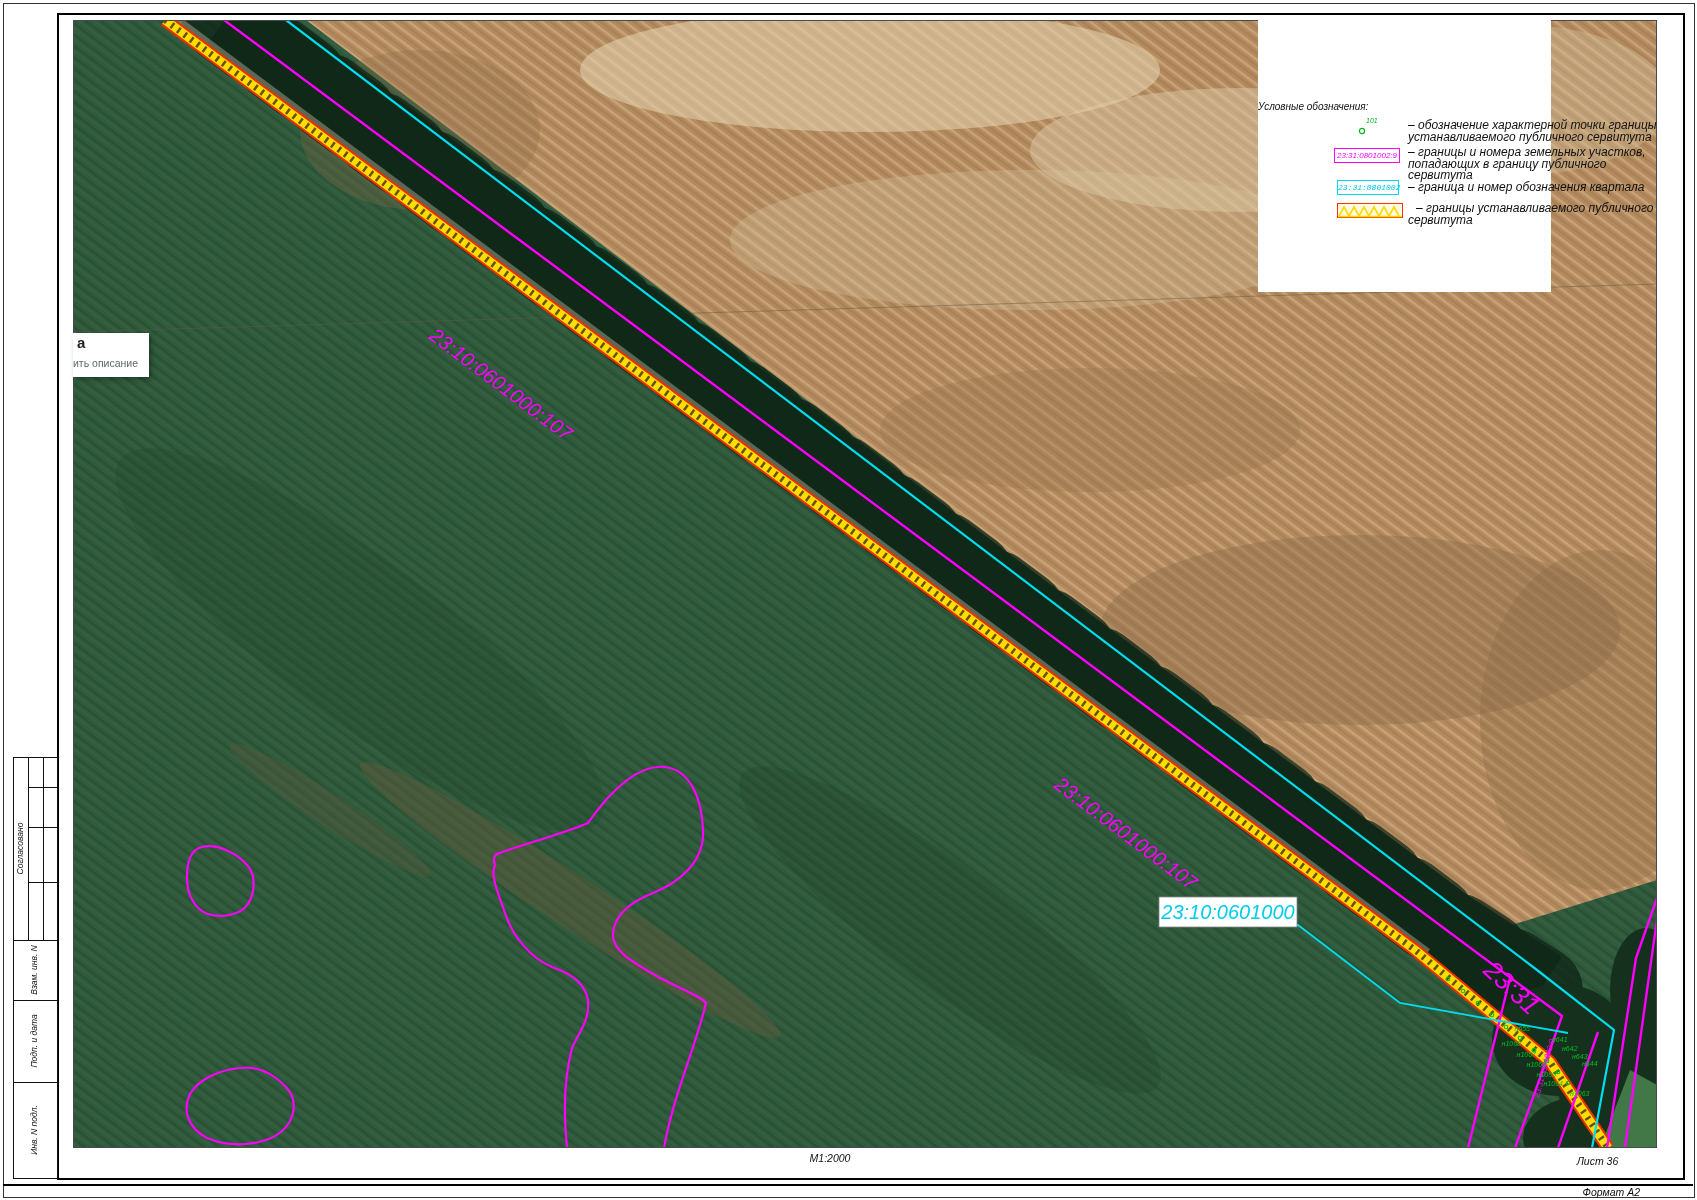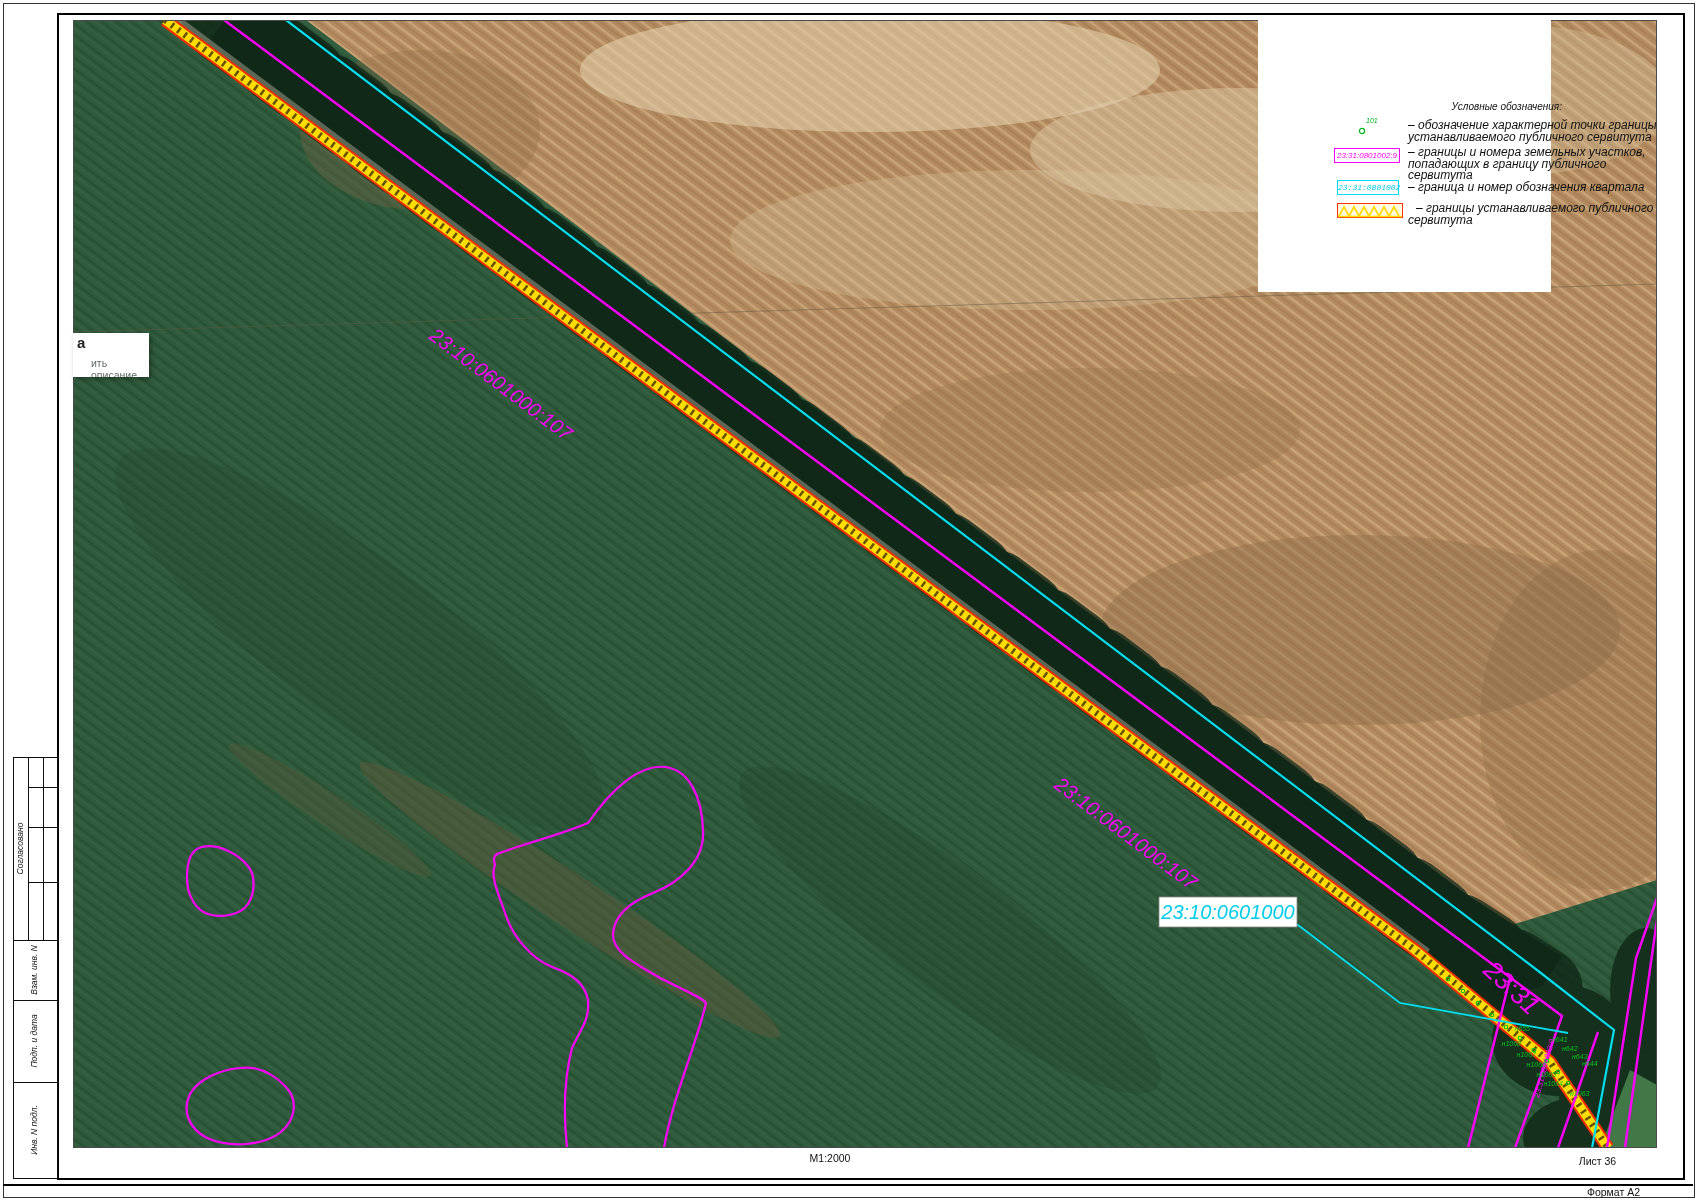--- a/index.html
+++ b/index.html
@@ -9,35 +9,35 @@
   
   .outer-border{left:3px;top:3px;width:1690px;height:1193px;border:1px solid #333;}
   .main-frame{left:57px;top:13px;width:1624px;height:1163px;border:2.5px solid #000;}
   .bottom-line{left:3px;top:1184px;width:1690px;height:2px;background:#000;}
   
   .tb{border:1.4px solid #111;}
   .vtext{position:absolute;transform-origin:0 0;transform:rotate(-90deg);
          font-size:8.5px;font-style:italic;text-align:center;line-height:15px;height:15px;white-space:nowrap;}
   .gridline{background:#111;}
   
-  .gost{font-size:10.5px;color:#111;}
+  .gost{font-style:italic;font-size:10.5px;color:#111;}
   
   .legend{left:1258px;top:17px;width:293px;height:275px;background:#fff;font-style:italic;}
-  .legend .title{position:absolute;left:0;top:84px;width:100%;text-align:right;font-size:10px;padding-left:11px;}
+  .legend .title{position:absolute;left:0;top:84px;width:100%;text-align:left;font-size:10px;}
   .ltext{position:absolute;left:150px;font-size:12px;white-space:nowrap;line-height:11.5px;}
   .lbox{position:absolute;font-size:8px;text-align:center;line-height:13px;white-space:nowrap;}
   .box-magenta{border:1px solid #ff00ff;color:#ff00ff;}
   .box-cyan{border:1px solid #00d9f0;color:#00c9e8;}
   .swatch{position:absolute;border:1.6px solid #ff3000;background:#fffbe0;}
   .pt-num{position:absolute;font-size:7px;color:#00b31e;font-style:italic;}
   
   .popup{left:73px;top:333px;width:76px;height:44px;background:#fff;box-shadow:2px 2px 5px rgba(0,0,0,.35);
          overflow:hidden;font-style:normal;}
   .popup .ttl{position:absolute;left:4px;top:1px;font-size:15px;font-weight:bold;color:#222;}
-  .popup .act{position:absolute;left:18px;top:24px;font-size:10.5px;color:#5f6b66;}
+  .popup .act{position:absolute;left:0;top:24px;font-size:10.5px;color:#5f6b66;}
 </style>
 </head>
 <body>
 
 <div class="sheet">
 
   <svg class="abs" style="left:73px;top:20px;" width="1584" height="1128" viewBox="73 20 1584 1128">
     <defs>
       <pattern id="gstripe" width="9" height="9" patternUnits="userSpaceOnUse" patternTransform="rotate(37)">
         <rect width="9" height="9" fill="#2f5a3b"></rect>

